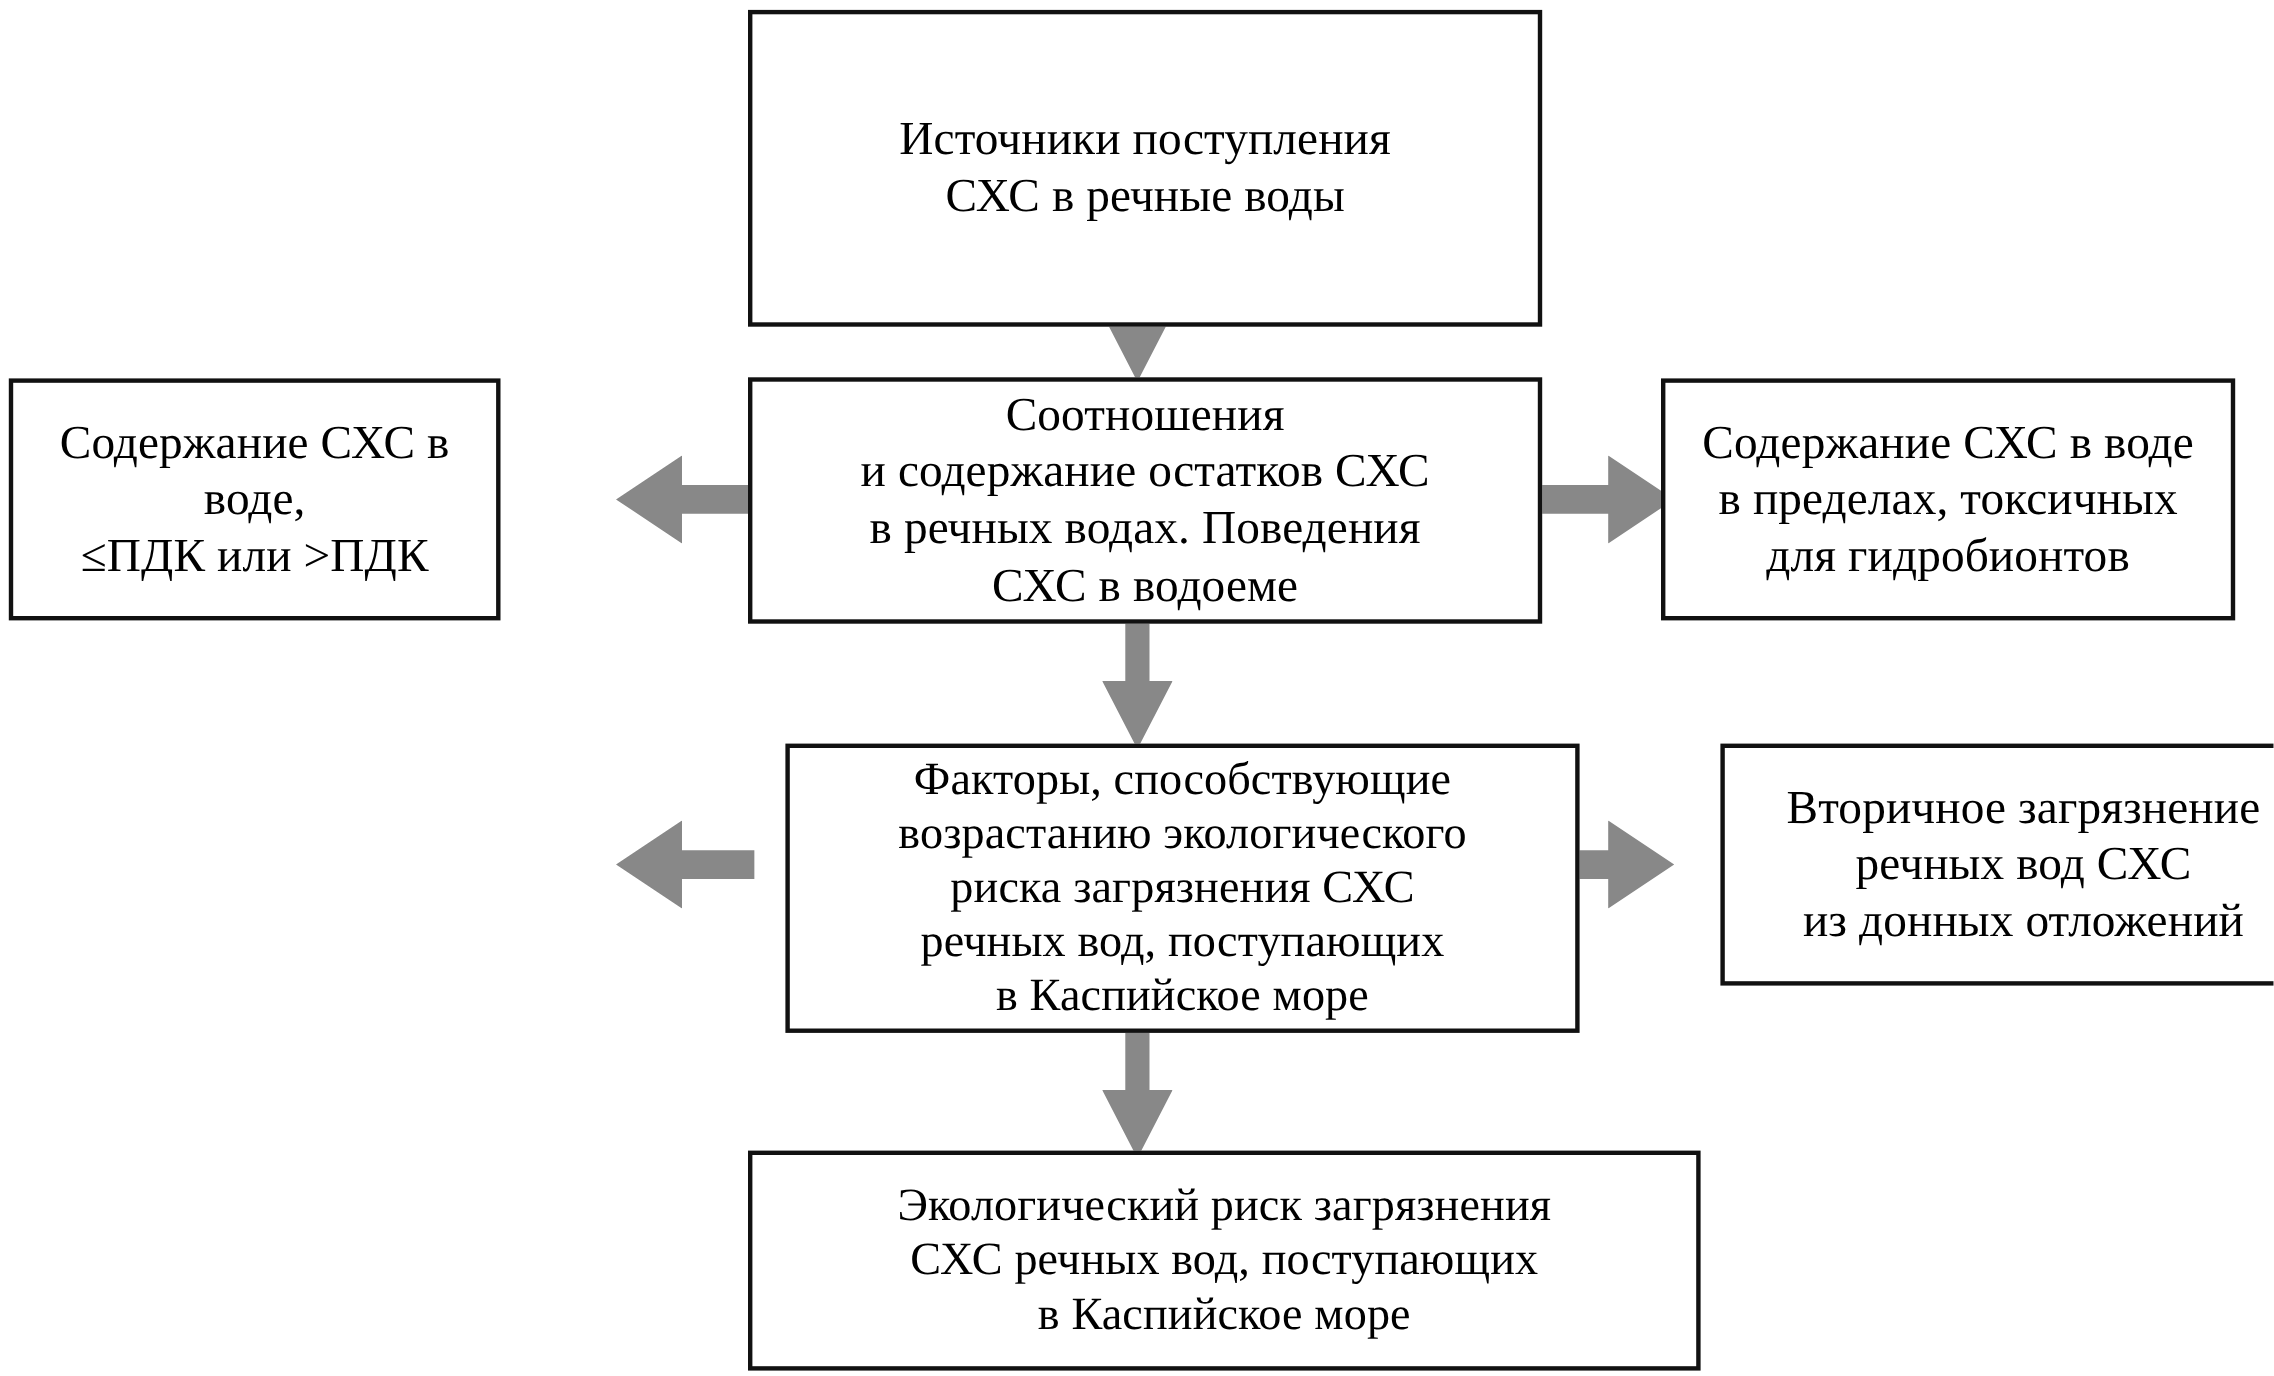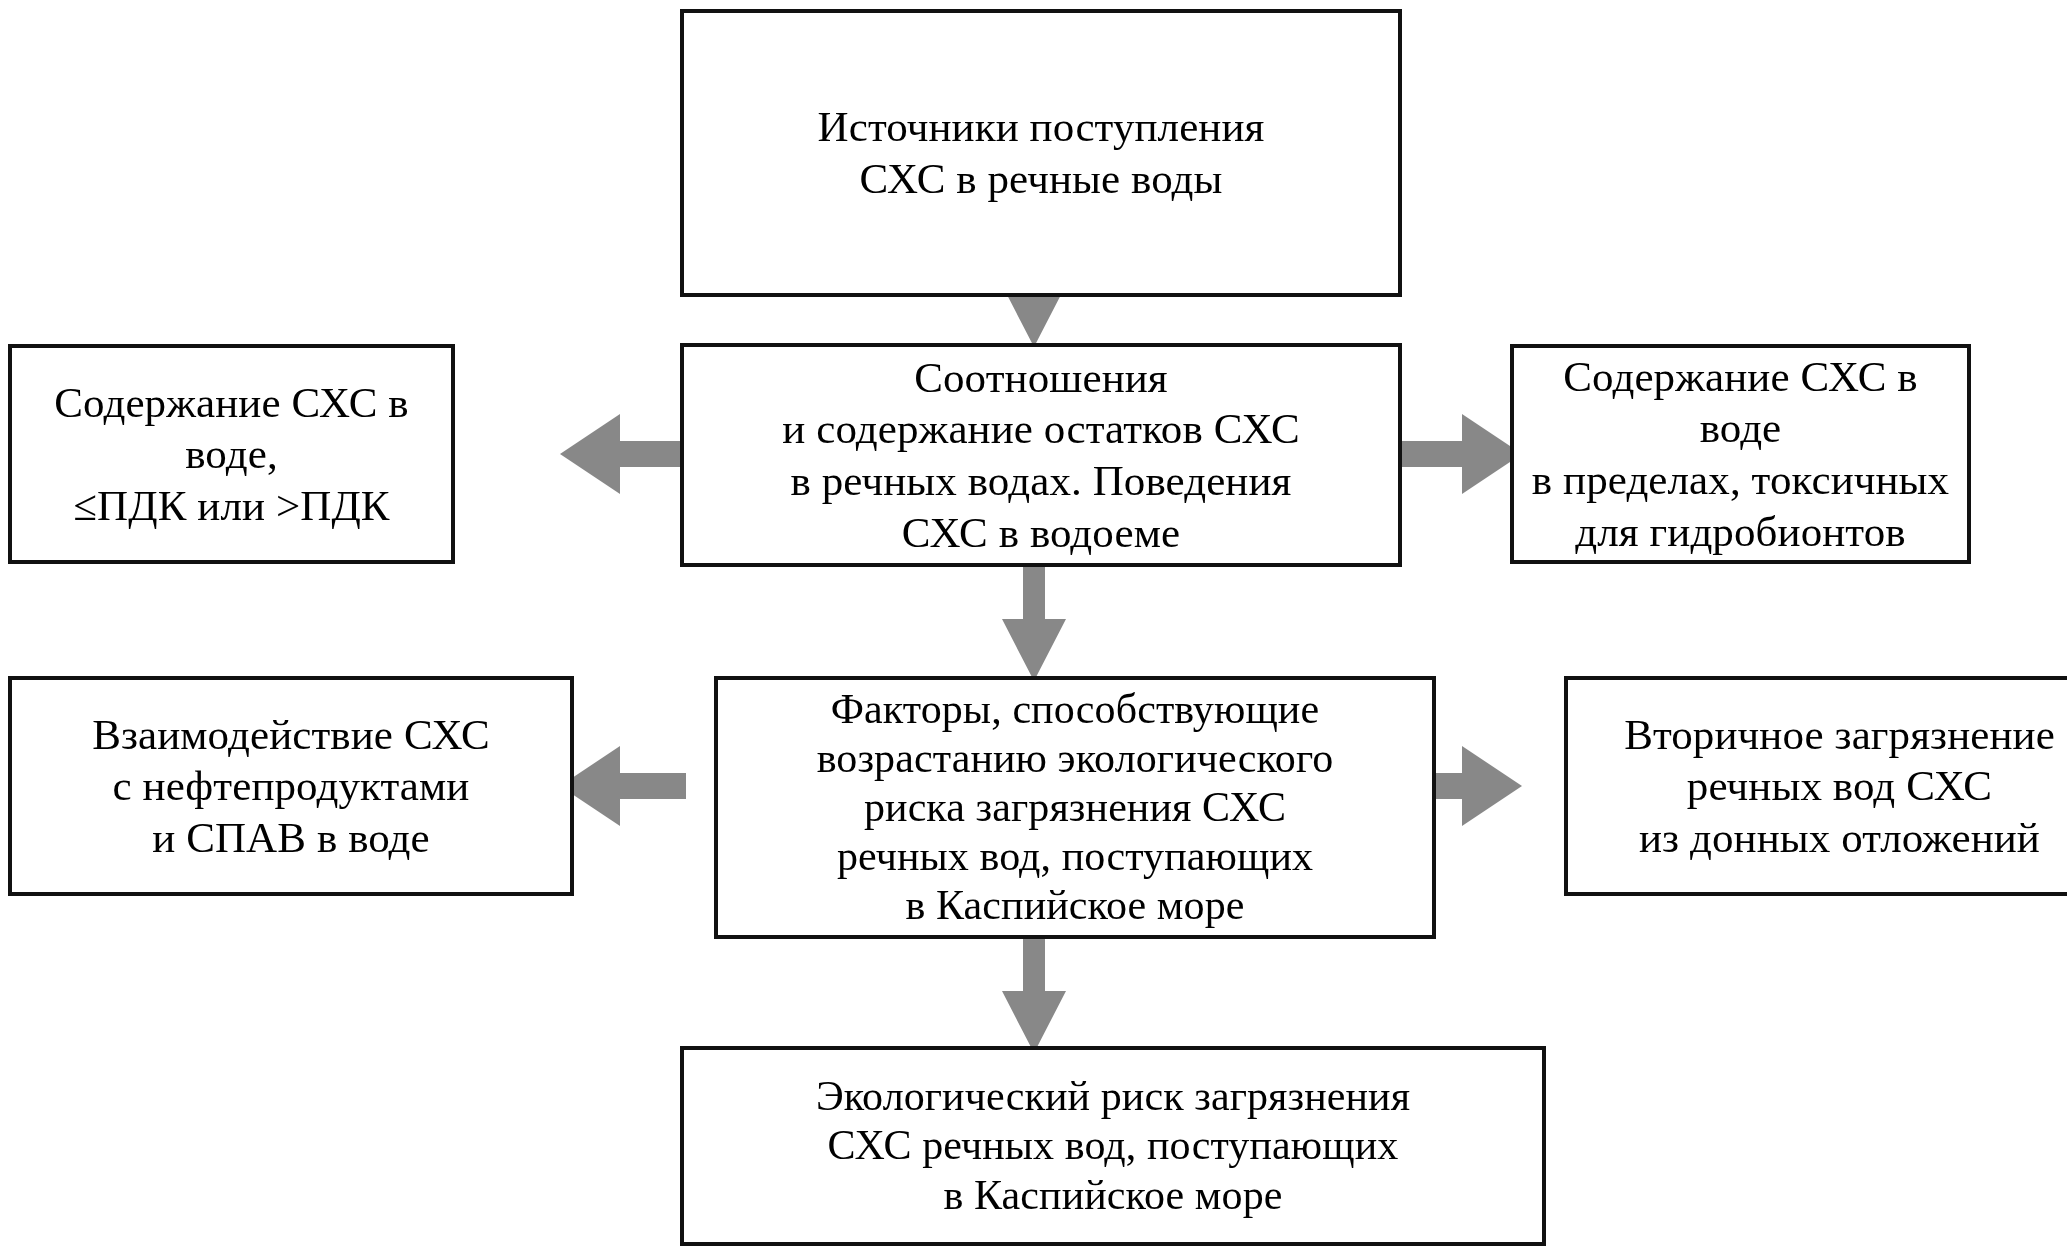--- a/index.html
+++ b/index.html
@@ -33,21 +33,21 @@
     line-height: 1.20;
     color: #000000;
     white-space: pre-line;
     padding: 0 12px;
     letter-spacing: 0.1px;
   }
   
   #node-source      { left: 680px;  top: 9px;    width: 722px; height: 288px; }
   #node-ratio       { left: 680px;  top: 343px;  width: 722px; height: 224px; }
   #node-mpc         { left: 8px;    top: 344px;  width: 447px; height: 220px; }
-  #node-toxic       { left: 1510px; top: 344px;  width: 461px; height: 220px; }
+  #node-toxic       { left: 1510px; top: 344px;  width: 522px; height: 220px; }
   #node-factors     { left: 714px;  top: 676px;  width: 722px; height: 263px; }
   #node-interaction { left: 8px;    top: 676px;  width: 566px; height: 220px; }
   #node-secondary   { left: 1564px; top: 676px;  width: 551px; height: 220px; text-align: center; }
   #node-risk        { left: 680px;  top: 1046px; width: 866px; height: 200px; }
 
   #node-factors .node-text { font-size: 42px; line-height: 1.17; }
   #node-risk .node-text    { font-size: 42px; line-height: 1.17; }
 
   
   .arrow {
@@ -135,25 +135,20 @@
   </div>
 
   <div class="node" id="node-factors">
     <span class="node-text">Факторы, способствующие
 возрастанию экологического
 риска загрязнения СХС
 речных вод, поступающих
 в Каспийское море</span>
   </div>
 
-  <div class="node" id="node-interaction">
-    <span class="node-text">Взаимодействие СХС
-с нефтепродуктами
-и СПАВ в воде</span>
-  </div>
 
   <div class="node" id="node-secondary">
     <span class="node-text">Вторичное загрязнение
 речных вод СХС
 из донных отложений</span>
   </div>
 
   <div class="node" id="node-risk">
     <span class="node-text">Экологический риск загрязнения
 СХС речных вод, поступающих

